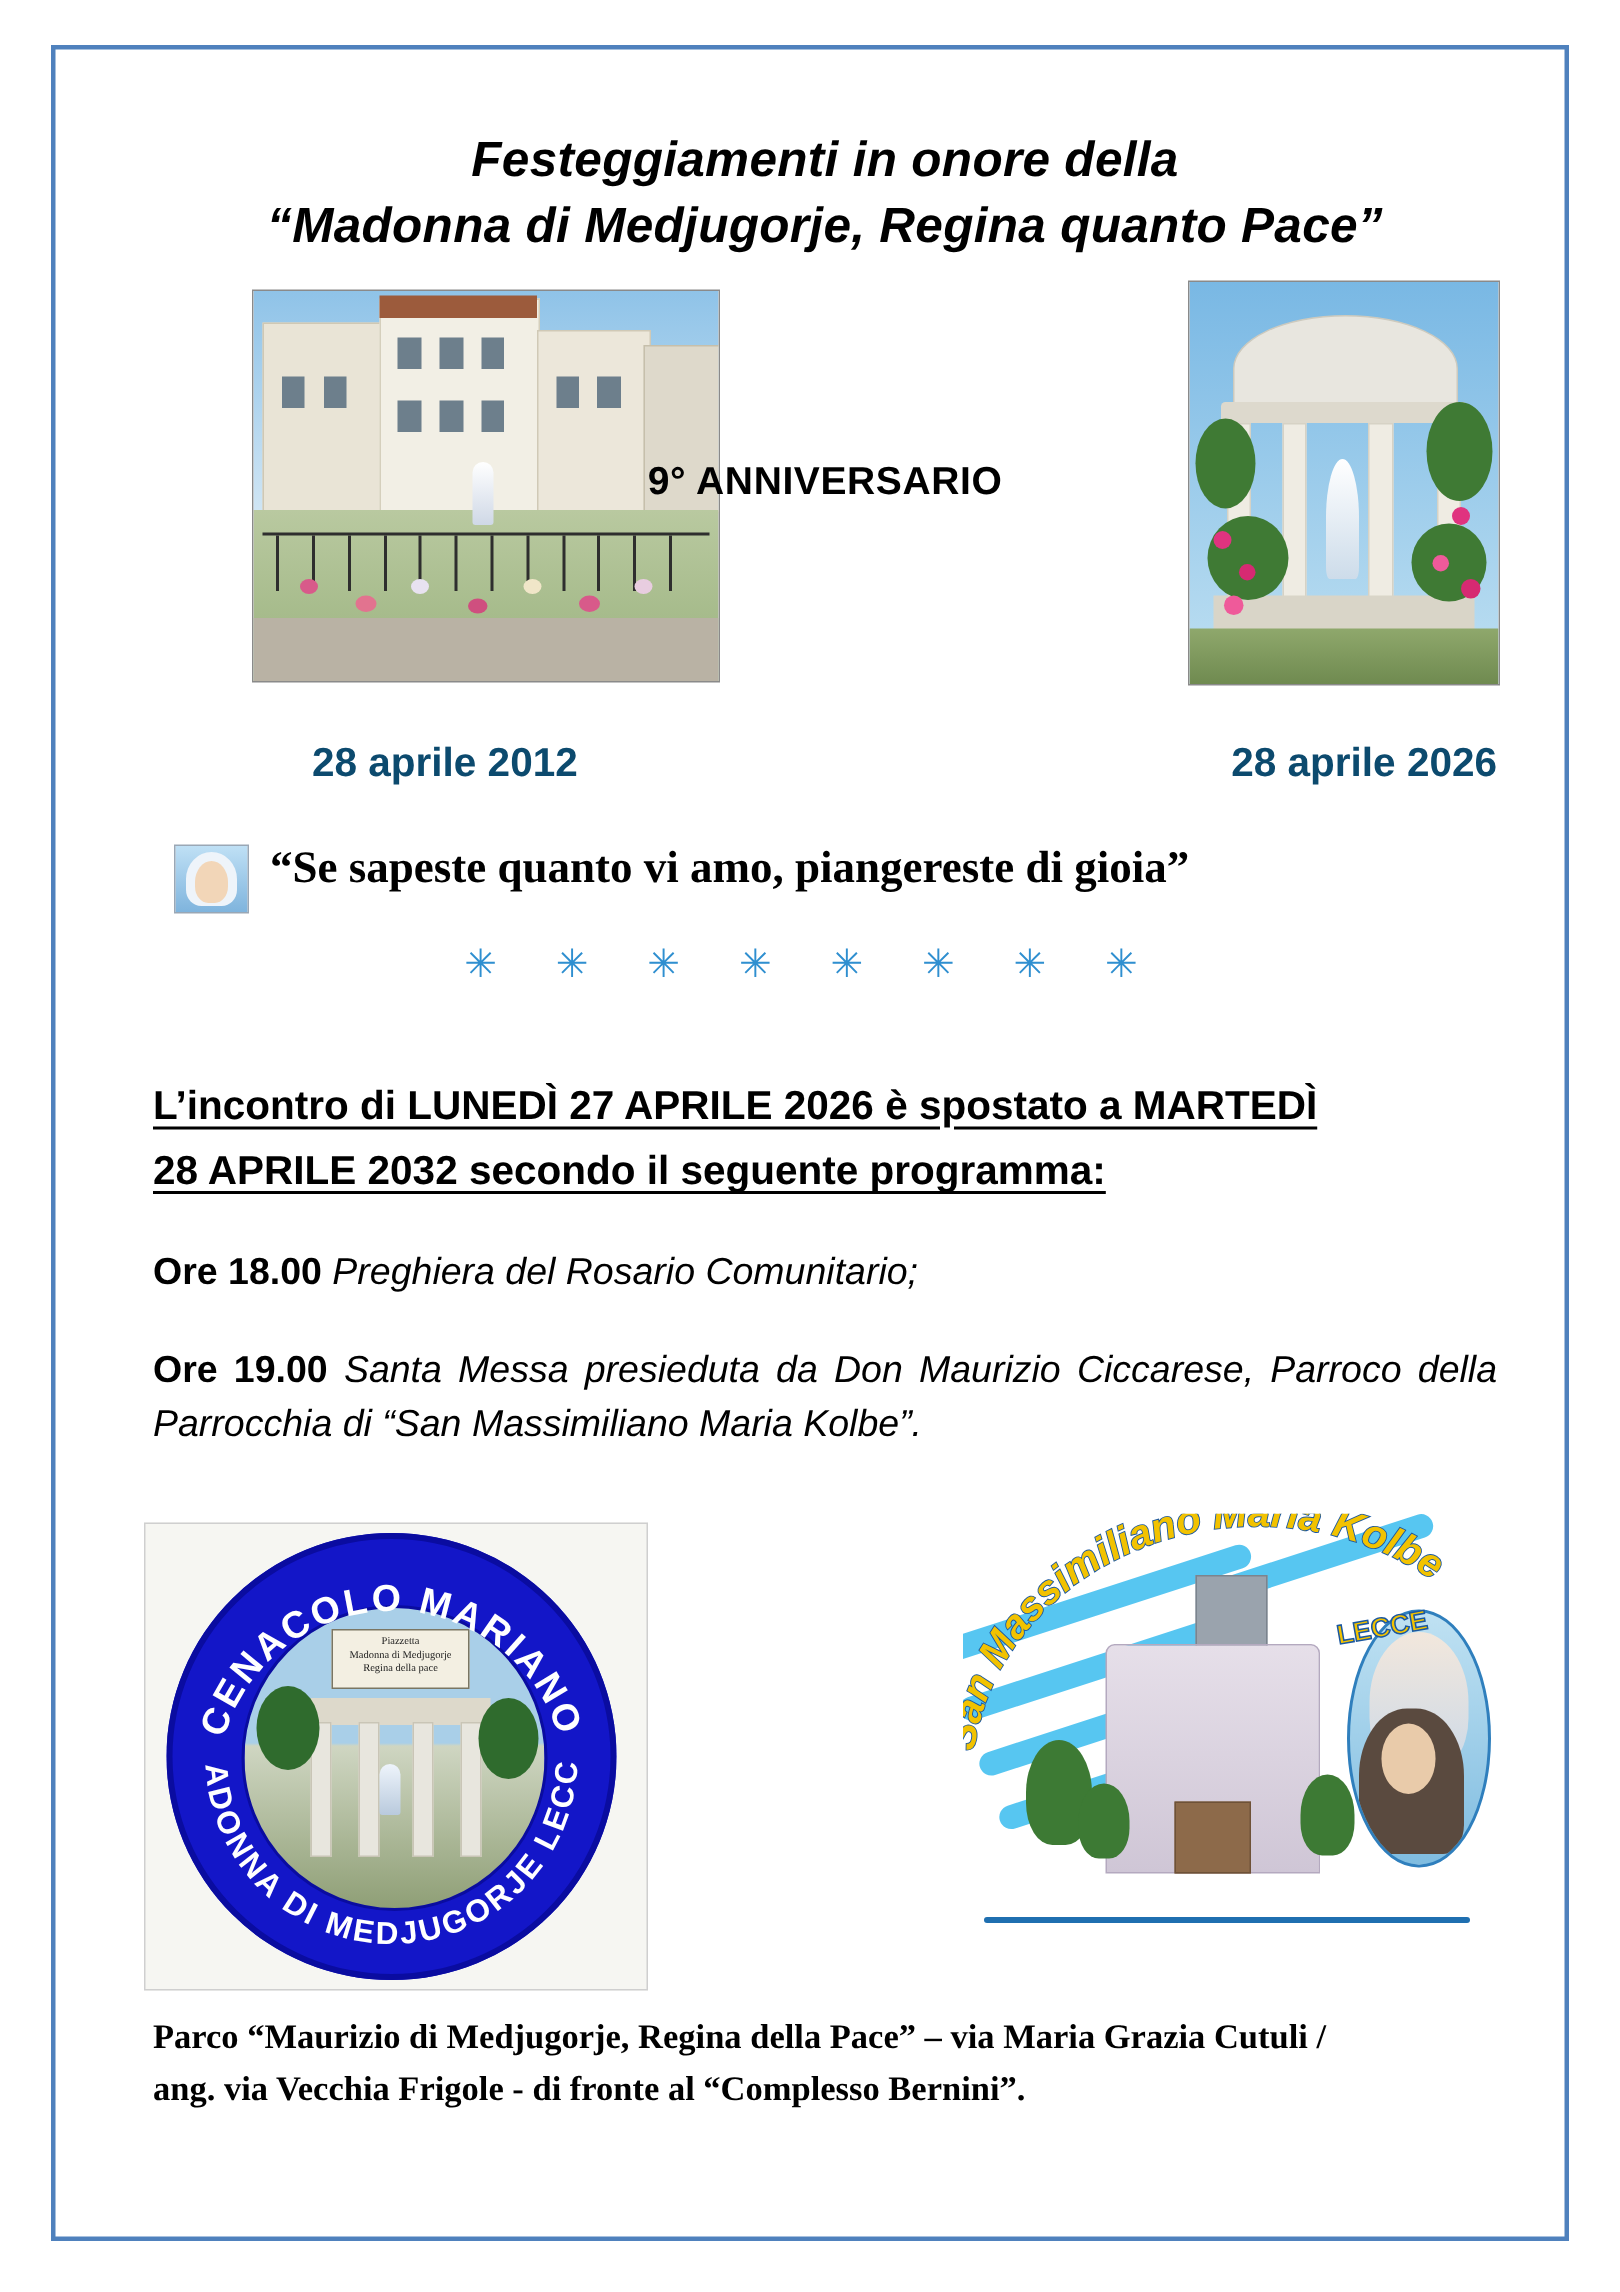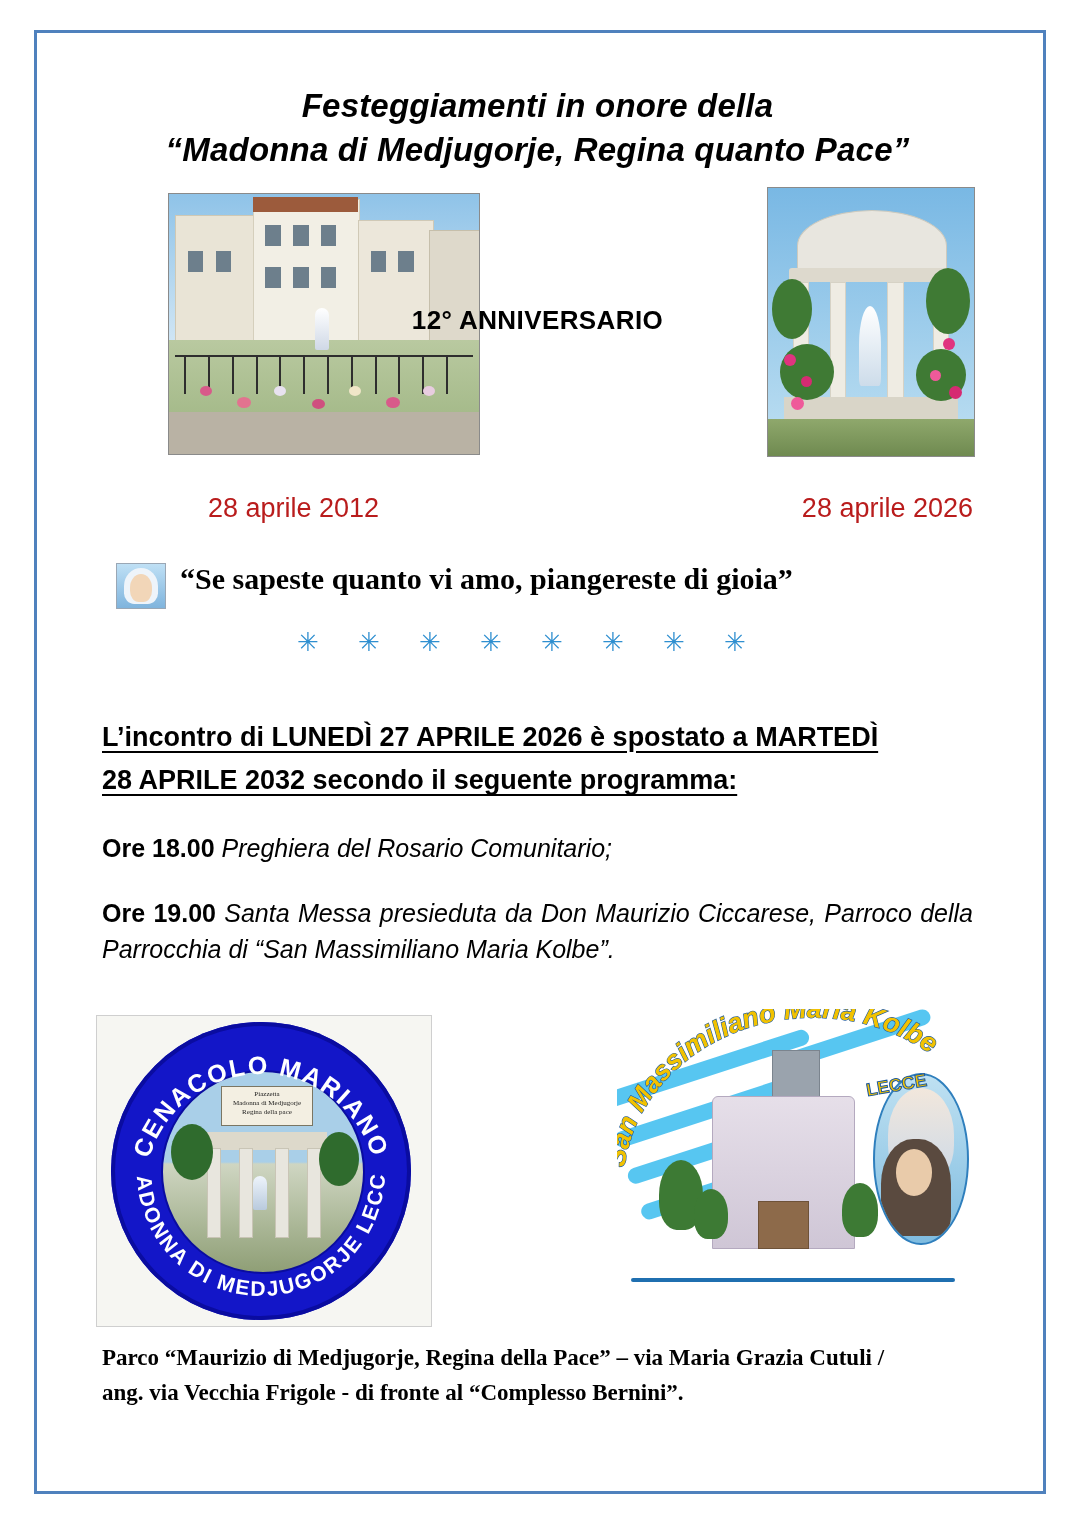--- a/index.html
+++ b/index.html
@@ -26,21 +26,21 @@
     left: 34px;
     top: 30px;
     right: 34px;
     bottom: 34px;
     border: 3px solid #4f81bd;
     box-sizing: border-box;
   }
   .content {
     position: relative;
     z-index: 2;
-    padding: 26px 67px 0 62px;
+    padding: 26px 42px 0 62px;
   }
 
   
   .title-block {
     text-align: center;
     margin-top: 28px;
   }
   .title-line {
     font-family: "Liberation Sans", sans-serif;
     font-weight: bold;
@@ -120,23 +120,23 @@
     background: linear-gradient(#8fa86c,#6f8a50); }
 
   
   .dates-row {
     position: relative;
     height: 48px;
     margin-top: 6px;
   }
   .date-red {
     position: absolute;
-    color: #b91c1c;
+    color: #0c4a6e;
     font-size: 27px;
-    font-weight: normal;
+    font-weight: bold;
   }
   .date-left { left: 112px; top: 0; }
   .date-right { right: 6px; top: 0; }
 
   
   .quote-row {
     position: relative;
     height: 66px;
     margin-top: 16px;
     padding-left: 84px;
@@ -363,21 +363,21 @@
         <div class="p1-flower" style="left:10%; top:74%; width:12px; height:10px; background:#d85a8a;"></div>
         <div class="p1-flower" style="left:22%; top:78%; width:14px; height:11px; background:#e2738f;"></div>
         <div class="p1-flower" style="left:34%; top:74%; width:12px; height:10px; background:#e8e2f0;"></div>
         <div class="p1-flower" style="left:46%; top:79%; width:13px; height:10px; background:#cf4f7f;"></div>
         <div class="p1-flower" style="left:58%; top:74%; width:12px; height:10px; background:#f0e6c8;"></div>
         <div class="p1-flower" style="left:70%; top:78%; width:14px; height:11px; background:#d85a8a;"></div>
         <div class="p1-flower" style="left:82%; top:74%; width:12px; height:10px; background:#e8cde0;"></div>
         <div class="p1-path"></div>
       </div>
 
-      <div class="anniversary">12° ANNIVERSARIO</div>
+      <div class="anniversary">9° ANNIVERSARIO</div>
 
       <div class="photo photo-right">
         <div class="p2-sky"></div>
         <div class="p2-dome"></div>
         <div class="p2-roofline"></div>
         <div class="p2-col" style="left:12%;"></div>
         <div class="p2-col" style="left:30%;"></div>
         <div class="p2-col" style="left:58%;"></div>
         <div class="p2-col" style="left:80%;"></div>
         <div class="p2-figure"></div>

